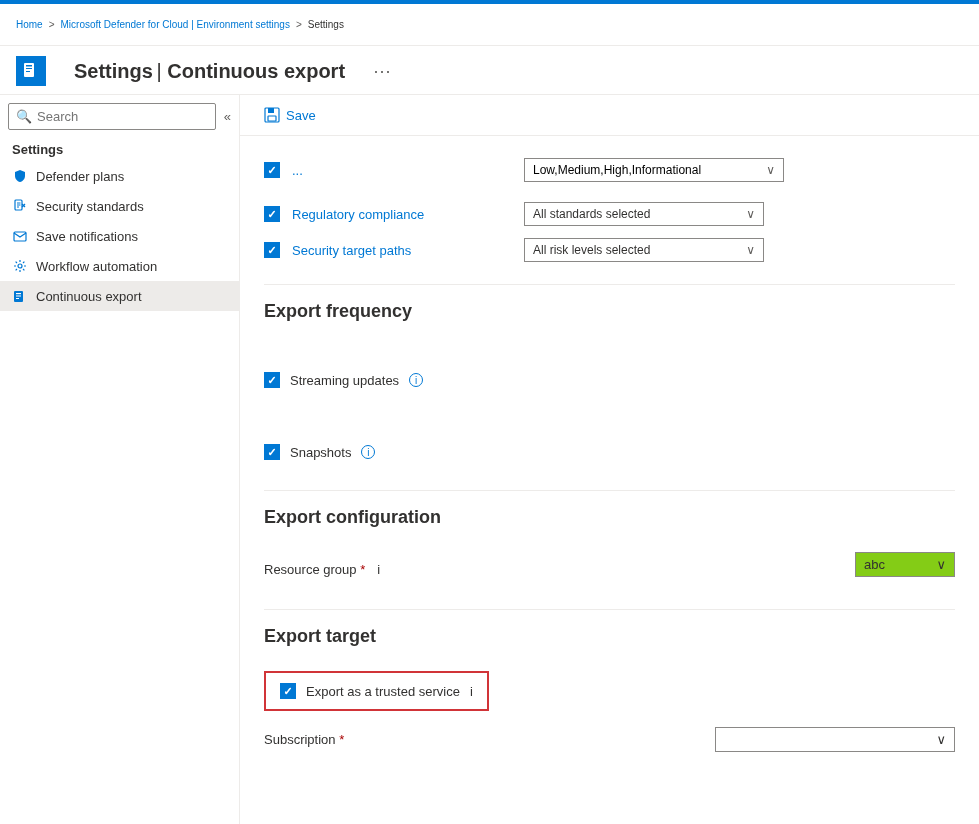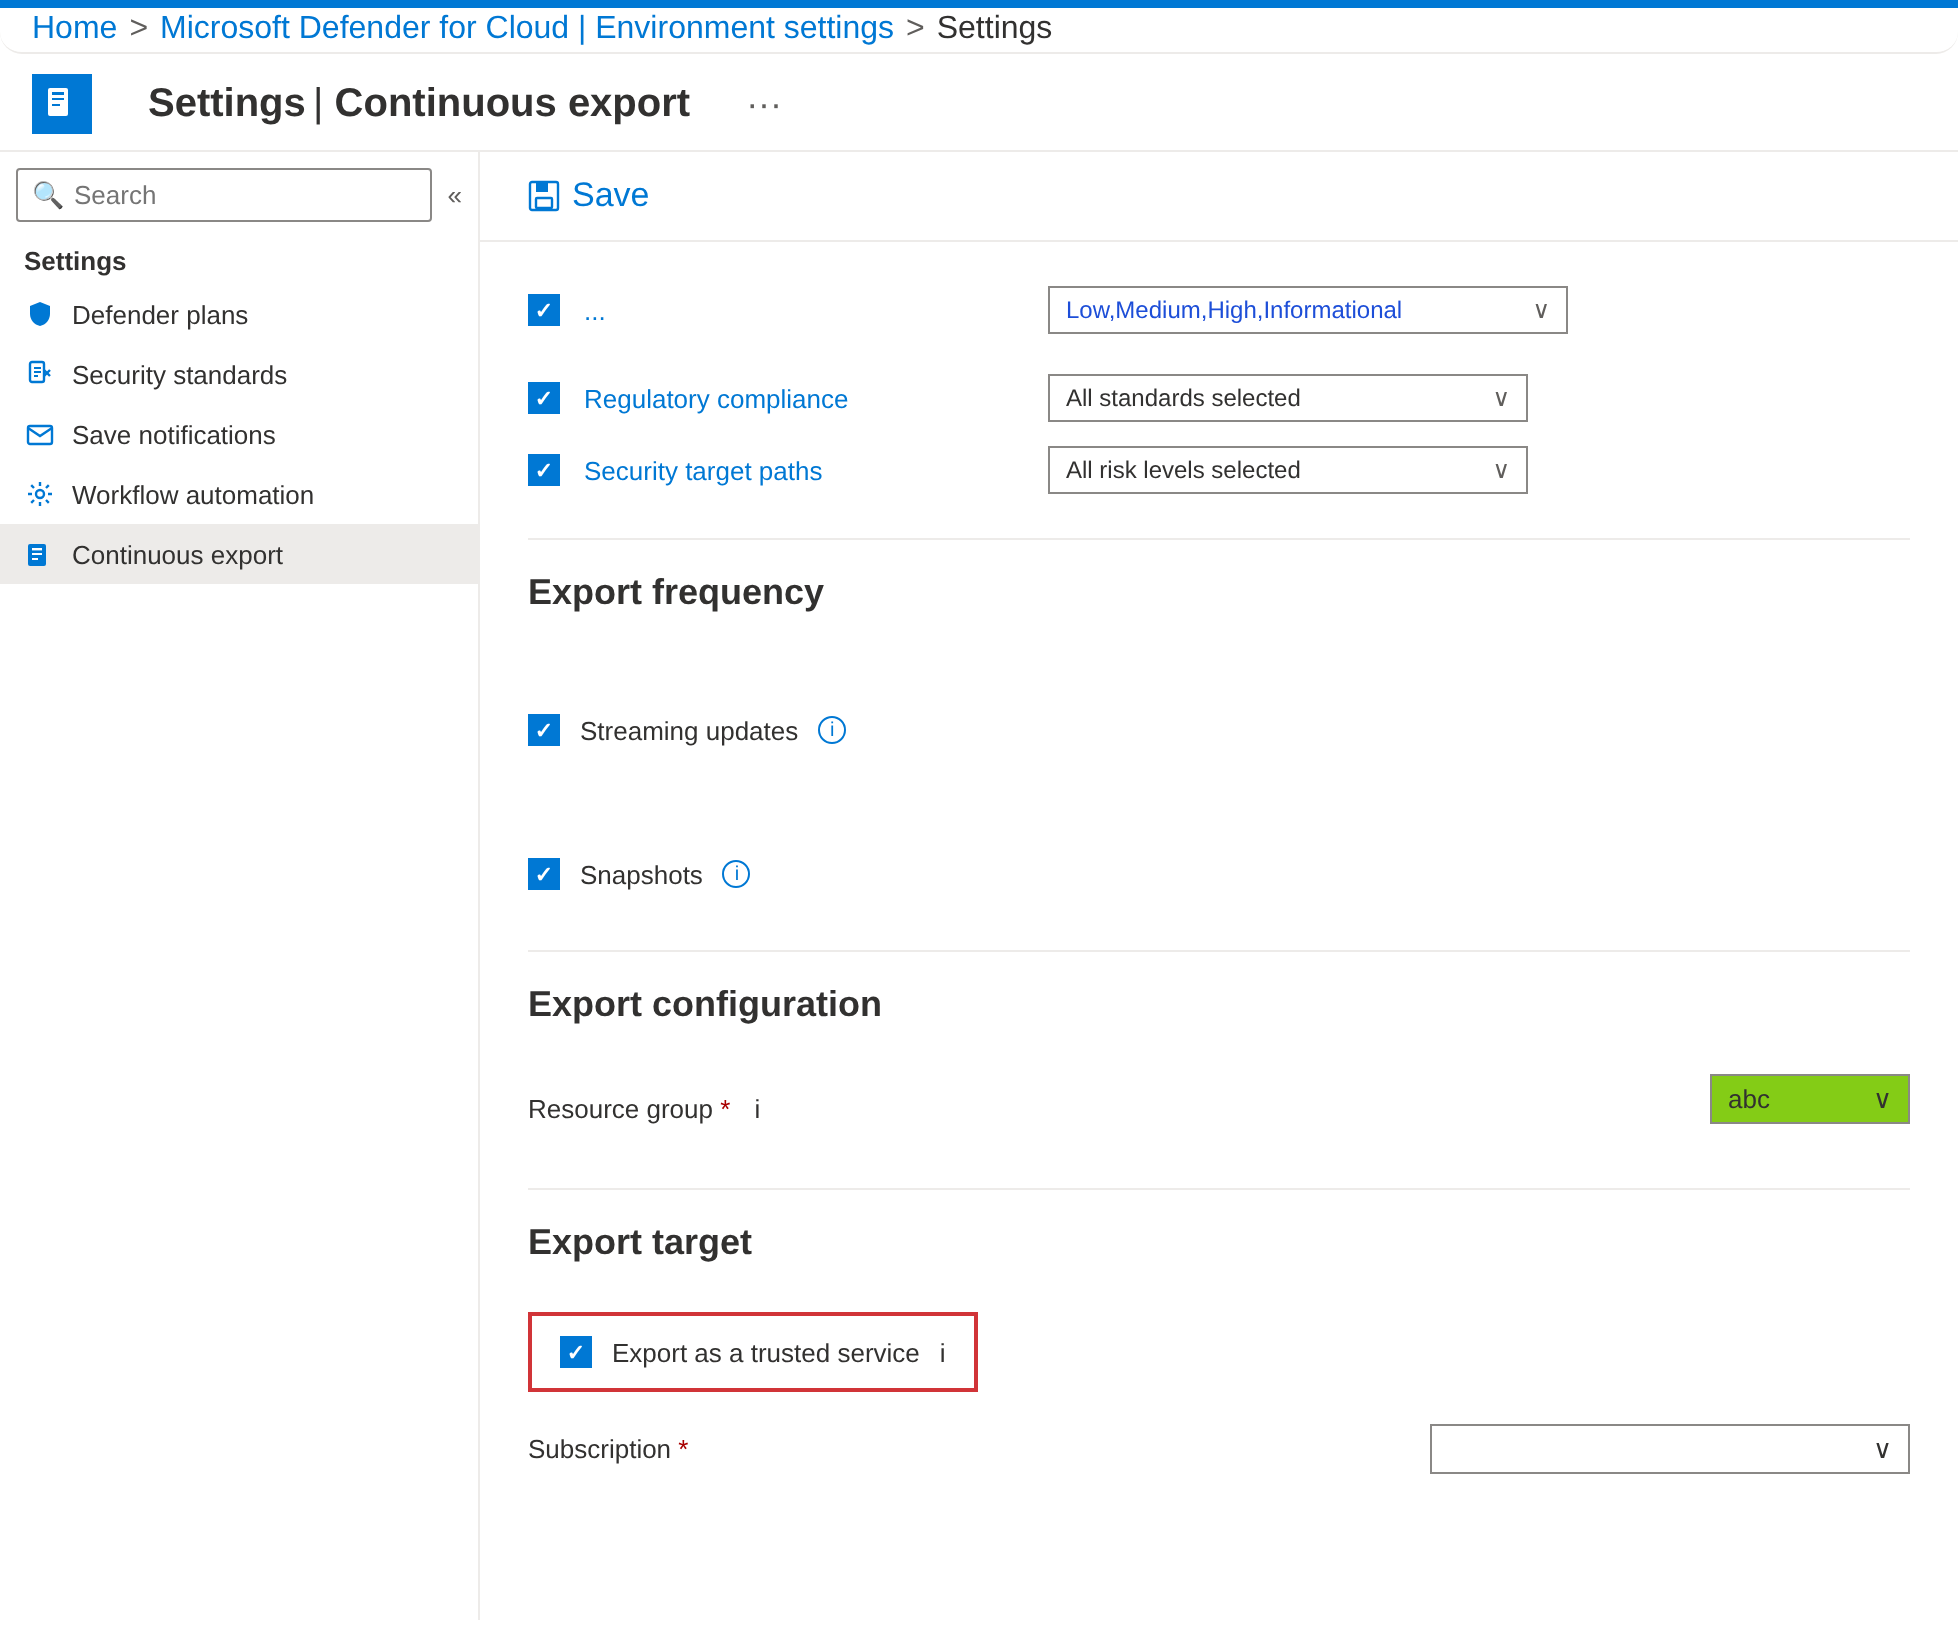--- a/index.html
+++ b/index.html
@@ -1,20 +1,20 @@
 <!DOCTYPE html>
 <html><head>
   <meta charset="utf-8">
   <style>
     * { box-sizing: border-box; margin: 0; padding: 0; }
     body { font-family: 'Segoe UI', Arial, sans-serif; font-size: 13px; color: #323130; background: #fff; }
 
     .top-bar { height: 4px; background: #0078d4; }
 
-    .breadcrumb { padding: 2px 16px; font-size: 16px; color: #0078d4; display: flex; align-items: center; gap: 6px; border-bottom: 1px solid #edebe9; border-radius: 11px; }
+    .breadcrumb { padding: 15px 16px; font-size: 10px; color: #0078d4; display: flex; align-items: center; gap: 6px; border-bottom: 1px solid #edebe9; }
     .breadcrumb span { color: #0078d4; cursor: pointer; }
     .breadcrumb span.sep { color: #605e5c; }
 
     .page-header { display: flex; align-items: center; padding: 10px 16px 8px 16px; gap: 20px; border-bottom: 1px solid #edebe9; }
     .ellipsis { font-size: 18px; color: #605e5c; margin-left: 8px; }
 
     .layout { display: flex; height: calc(824px - 90px); }
 
     
     .sidebar { width: 240px; min-width: 240px; border-right: 1px solid #edebe9; display: flex; flex-direction: column; }
@@ -22,21 +22,21 @@
     .sidebar-section-label { padding: 8px 12px 4px 12px; font-weight: 600; font-size: 13px; color: #323130; }
 
     .sidebar-item { display: flex; align-items: center; padding: 7px 12px; gap: 8px; cursor: pointer; color: #323130; }
     .sidebar-item.active { background: #edebe9; }
     .sidebar-item-icon { width: 16px; height: 16px; display: flex; align-items: center; justify-content: center; flex-shrink: 0; }
 
     
     .main { flex: 1; overflow-y: auto; padding: 0; }
 
     .toolbar { padding: 8px 16px; border-bottom: 1px solid #edebe9; display: flex; align-items: center; gap: 8px; }
-    .save-btn { display: flex; align-items: center; gap: 6px; background: none; border: none; cursor: pointer; color: #0078d4; font-size: 17px; padding: 4px 8px; }
+    .save-btn { display: flex; align-items: center; gap: 6px; background: none; border: none; cursor: pointer; color: #0078d4; font-size: 13px; padding: 4px 8px; }
 
     .content { padding: 12px 24px; }
 
     .section { margin-bottom: 24px; }
     .section-divider { border: none; border-top: 1px solid #edebe9; margin: 16px 0; }
 
     .data-row { display: flex; align-items: center; padding: 6px 0; gap: 12px; }
     .checkbox-blue { width: 16px; height: 16px; background: #0078d4; border: none; display: flex; align-items: center; justify-content: center; flex-shrink: 0; }
     .checkbox-blue::after { content: '✓'; color: white; font-size: 11px; font-weight: bold; }
 
@@ -179,21 +179,21 @@
       </button>
     </div>
 
     <div class="content">
 
       <div style="padding: 4px 0 8px 0;">
         <div class="data-row">
           <div class="checkbox-blue"></div>
           <span style="flex:0 0 220px;font-size:13px;color:#0078d4;">...</span>
           <div class="row-dropdown" style="min-width:260px;">
-            <span style="color:#1d4ed8;font-size:12px;">Low,Medium,High,Informational</span>
+            <span style="color:#000000;font-size:12px;">Low,Medium,High,Informational</span>
             <span class="chev">∨</span>
           </div>
         </div>
       </div>
 
       <div class="data-row">
         <div class="checkbox-blue"></div>
         <span class="row-label blue-text">Regulatory compliance</span>
         <div class="row-dropdown">
           <span>All standards selected</span>

